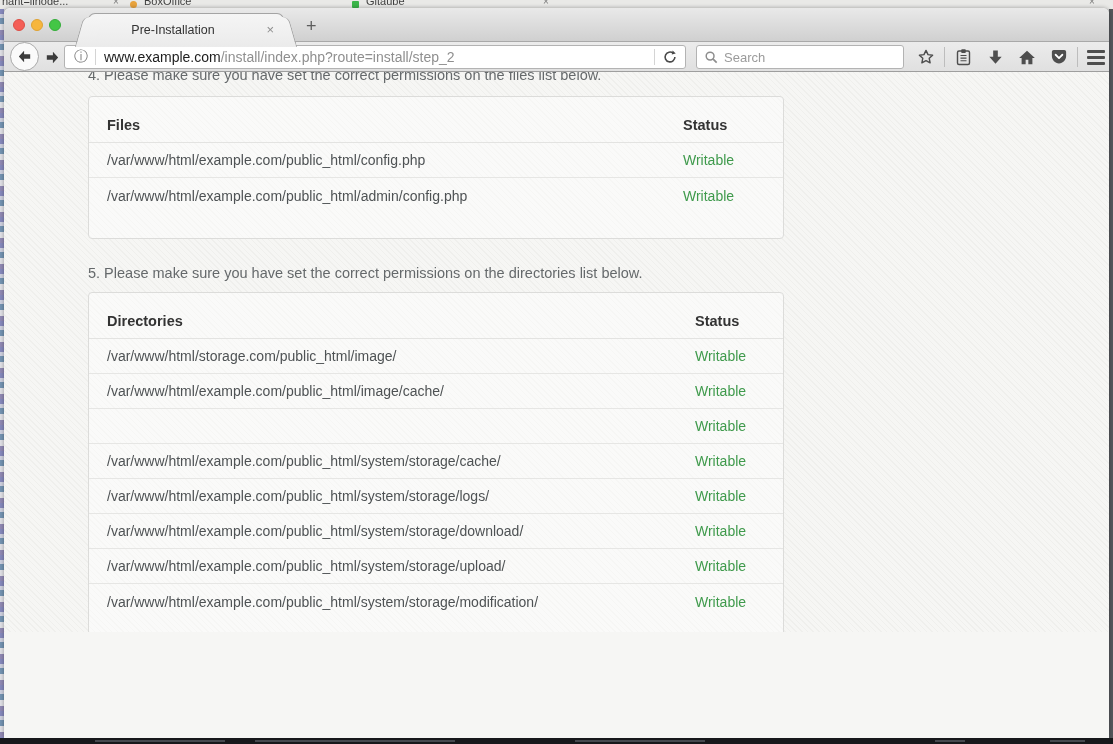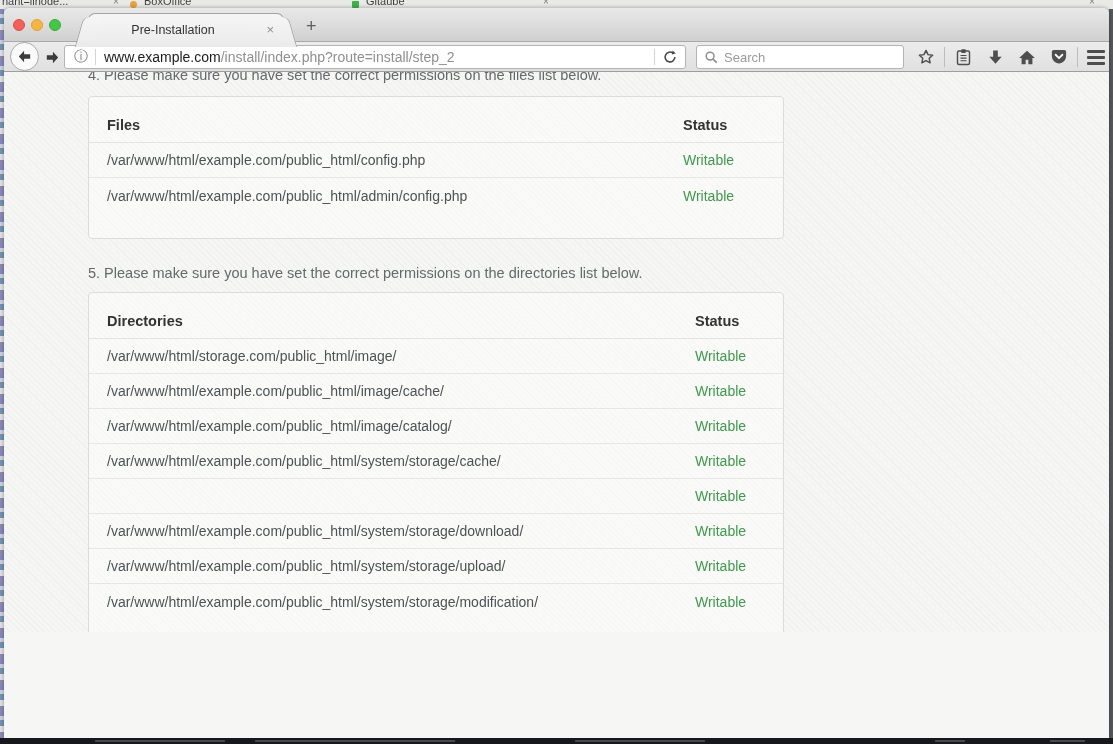--- a/index.html
+++ b/index.html
@@ -331,28 +331,28 @@
       </div>
       <div class="trow">
         <span class="path">/var/www/html/storage.com/public_html/image/</span>
         <span class="status">Writable</span>
       </div>
       <div class="trow">
         <span class="path">/var/www/html/example.com/public_html/image/cache/</span>
         <span class="status">Writable</span>
       </div>
       <div class="trow">
-        <span class="path">/var/www/html/example.com/public_html/image/catalog/</span>
         <span class="status">Writable</span>
       </div>
       <div class="trow">
         <span class="path">/var/www/html/example.com/public_html/system/storage/cache/</span>
         <span class="status">Writable</span>
       </div>
       <div class="trow">
+        <span class="path">/var/www/html/example.com/public_html/system/storage/logs/</span>
         <span class="status">Writable</span>
       </div>
       <div class="trow">
         <span class="path">/var/www/html/example.com/public_html/system/storage/download/</span>
         <span class="status">Writable</span>
       </div>
       <div class="trow">
         <span class="path">/var/www/html/example.com/public_html/system/storage/upload/</span>
         <span class="status">Writable</span>
       </div>

